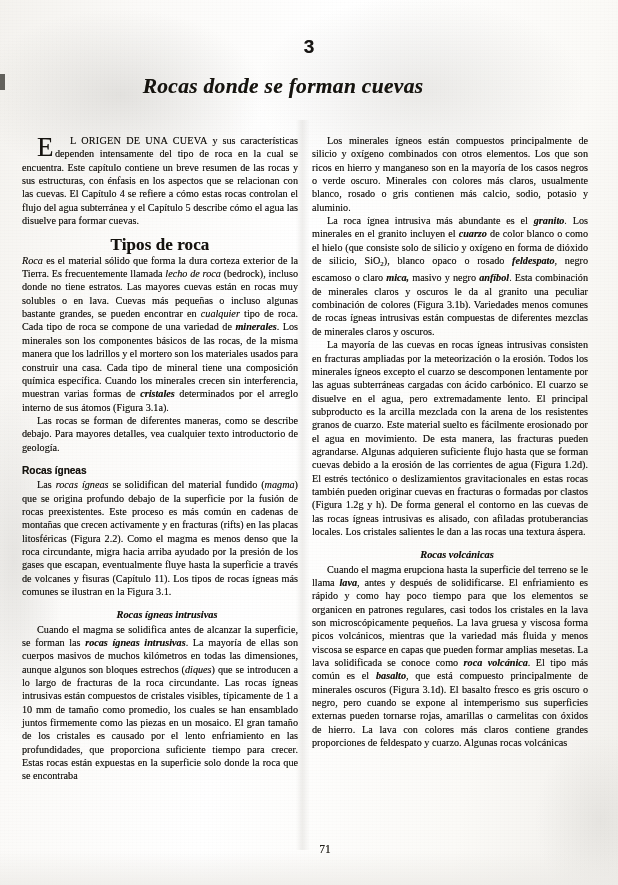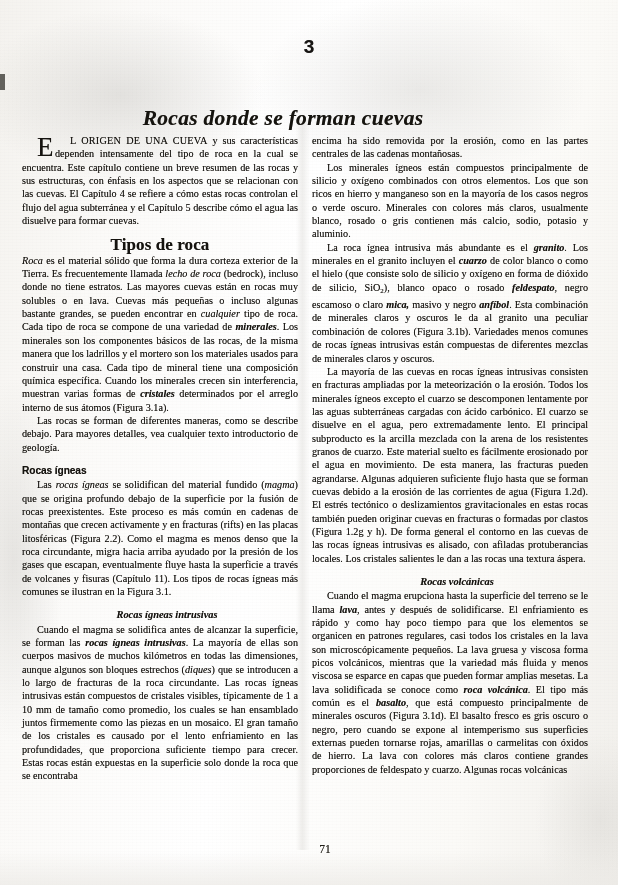--- a/index.html
+++ b/index.html
@@ -89,21 +89,20 @@
     top: 74px;
     left: 0;
     width: 566px;
     text-align: center;
     font-family: "Liberation Serif", "DejaVu Serif", serif;
     font-style: italic;
     font-weight: bold;
     font-size: 21.5px;
     letter-spacing: 0.3px;
     color: #16140f;
-    margin-top: 32px;
   }
 
   .col {
     position: absolute;
     top: 134px;
     width: 276px;
     font-size: 10.2px;
     line-height: 13.35px;
     text-align: justify;
     text-justify: inter-word;
@@ -215,21 +214,20 @@
 
       <p><span>Las </span><em>rocas ígneas</em><span> se solidifican del material fundido (</span><em>magma</em><span>) que se origina profundo debajo de la superficie por la fusión de rocas preexistentes. Este proceso es más común en cadenas de montañas que crecen activamente y en fracturas (rifts) en las placas litosféricas (Figura 2.2). Como el magma es menos denso que la roca circundante, migra hacia arriba ayudado por la presión de los gases que escapan, eventualmente fluye hasta la superficie a través de volcanes y fisuras (Capítulo 11). Los tipos de rocas ígneas más comunes se ilustran en la Figura 3.1.</span></p>
 
       <h4 class="subsub-head">Rocas ígneas intrusivas</h4>
 
       <p><span>Cuando el magma se solidifica antes de alcanzar la superficie, se forman las </span><em class="bi">rocas ígneas intrusivas</em><span>. La mayoría de ellas son cuerpos masivos de muchos kilómetros en todas las dimensiones, aunque algunos son bloques estrechos (</span><em>diques</em><span>) que se introducen a lo largo de fracturas de la roca circundante. Las rocas ígneas intrusivas están compuestos de cristales visibles, típicamente de 1 a 10 mm de tamaño como promedio, los cuales se han ensamblado juntos firmemente como las piezas en un mosaico. El gran tamaño de los cristales es causado por el lento enfriamiento en las profundidades, que proporciona suficiente tiempo para crecer. Estas rocas están expuestas en la superficie solo donde la roca que se encontraba</span></p>
     </div>
 
     <div class="col col-right ink-soft">
 
-      <p class="noindent">encima ha sido removida por la erosión, como en las partes centrales de las cadenas montañosas.</p>
 
       <p>Los minerales ígneos están compuestos principalmente de silicio y oxígeno combinados con otros elementos. Los que son ricos en hierro y manganeso son en la mayoría de los casos negros o verde oscuro. Minerales con colores más claros, usualmente blanco, rosado o gris contienen más calcio, sodio, potasio y aluminio.</p>
 
       <p><span>La roca ígnea intrusiva más abundante es el </span><em class="bi">granito</em><span>. Los minerales en el granito incluyen el </span><em class="bi">cuarzo</em><span> de color blanco o como el hielo (que consiste solo de silicio y oxígeno en forma de dióxido de silicio, SiO</span><sub>2</sub><span>), blanco opaco o rosado </span><em class="bi">feldespato</em><span>, negro escamoso o claro </span><em class="bi">mica,</em><span> masivo y negro </span><em class="bi">anfíbol</em><span>. Esta combinación de minerales claros y oscuros le da al granito una peculiar combinación de colores (Figura 3.1b). Variedades menos comunes de rocas ígneas intrusivas están compuestas de diferentes mezclas de minerales claros y oscuros.</span></p>
 
       <p>La mayoría de las cuevas en rocas ígneas intrusivas consisten en fracturas ampliadas por la meteorización o la erosión. Todos los minerales ígneos excepto el cuarzo se descomponen lentamente por las aguas subterráneas cargadas con ácido carbónico. El cuarzo se disuelve en el agua, pero extremadamente lento. El principal subproducto es la arcilla mezclada con la arena de los resistentes granos de cuarzo. Este material suelto es fácilmente erosionado por el agua en movimiento. De esta manera, las fracturas pueden agrandarse. Algunas adquieren suficiente flujo hasta que se forman cuevas debido a la erosión de las corrientes de agua (Figura 1.2d). El estrés tectónico o deslizamientos gravitacionales en estas rocas también pueden originar cuevas en fracturas o formadas por clastos (Figura 1.2g y h). De forma general el contorno en las cuevas de las rocas ígneas intrusivas es alisado, con afiladas protuberancias locales. Los cristales salientes le dan a las rocas una textura áspera.</p>
 
       <h4 class="subsub-head">Rocas volcánicas</h4>
 
       <p><span>Cuando el magma erupciona hasta la superficie del terreno se le llama </span><em class="bi">lava</em><span>, antes y después de solidificarse. El enfriamiento es rápido y como hay poco tiempo para que los elementos se organicen en patrones regulares, casi todos los cristales en la lava son microscópicamente pequeños. La lava gruesa y viscosa forma picos volcánicos, mientras que la variedad más fluida y menos viscosa se esparce en capas que pueden formar amplias mesetas. La lava solidificada se conoce como </span><em class="bi">roca volcánica</em><span>. El tipo más común es el </span><em class="bi">basalto</em><span>, que está compuesto principalmente de minerales oscuros (Figura 3.1d). El basalto fresco es gris oscuro o negro, pero cuando se expone al intemperismo sus superficies externas pueden tornarse rojas, amarillas o carmelitas con óxidos de hierro. La lava con colores más claros contiene grandes proporciones de feldespato y cuarzo. Algunas rocas volcánicas</span></p>

